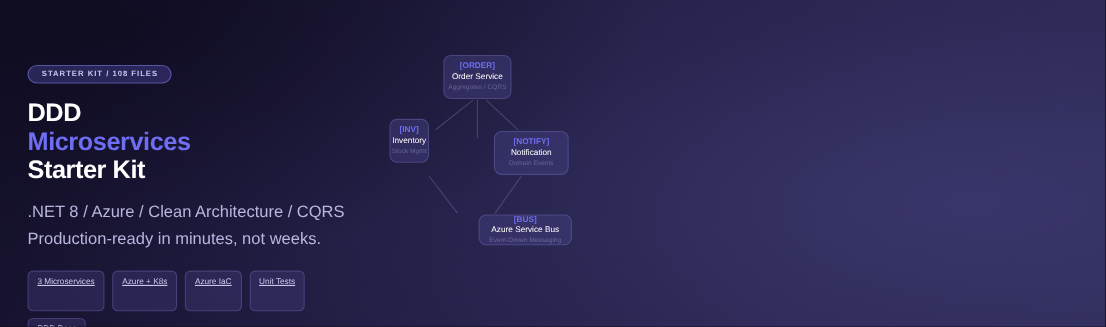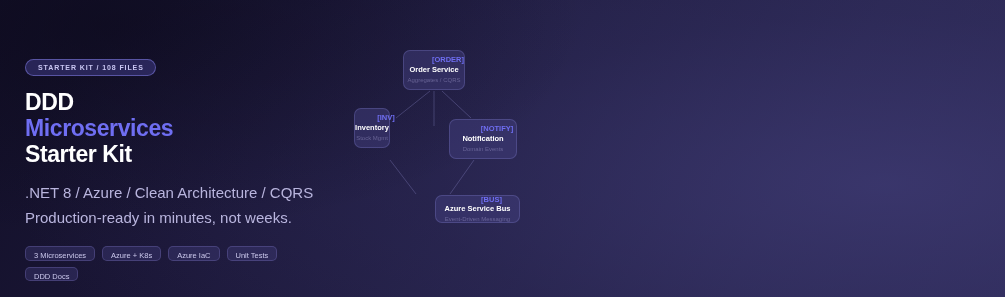--- a/index.html
+++ b/index.html
@@ -70,23 +70,24 @@
     flex-wrap: wrap;
     gap: 6px 7px;
     width: 270px;
   }
   .chip {
     border: 1px solid rgba(126,121,200,0.32);
     background: rgba(64,60,122,0.42);
     color: #cbc8ec;
     border-radius: 5px;
     font-size: 7.5px;
-    padding: 5px 8px 0 8px;
+    padding: 5px 8px 22px 8px;
     line-height: 1;
     white-space: nowrap;
+    text-decoration: underline;
   }
 
   
   .diagram {
     position: absolute;
     left: 330px;
     top: 34px;
     width: 230px;
     height: 220px;
     z-index: 3;
@@ -109,26 +110,25 @@
     flex-direction: column;
     justify-content: center;
     align-items: center;
     z-index: 2;
   }
   .node .tag {
     color: #6f6ef2;
     font-size: 7.5px;
     font-weight: bold;
     line-height: 1.3;
-    padding-left: 28px;
   }
   .node .nname {
     color: #ffffff;
     font-size: 7.5px;
-    font-weight: bold;
+    font-weight: normal;
     line-height: 1.45;
   }
   .node .ndesc {
     color: rgba(160,155,205,0.48);
     font-size: 6px;
     line-height: 1.4;
   }
   .n-order  { left: 73px;  top: 16px;  width: 62px; height: 40px; }
   .n-inv    { left: 24px;  top: 74px;  width: 36px; height: 40px; }
   .n-notify { left: 119px; top: 85px;  width: 68px; height: 40px; }

